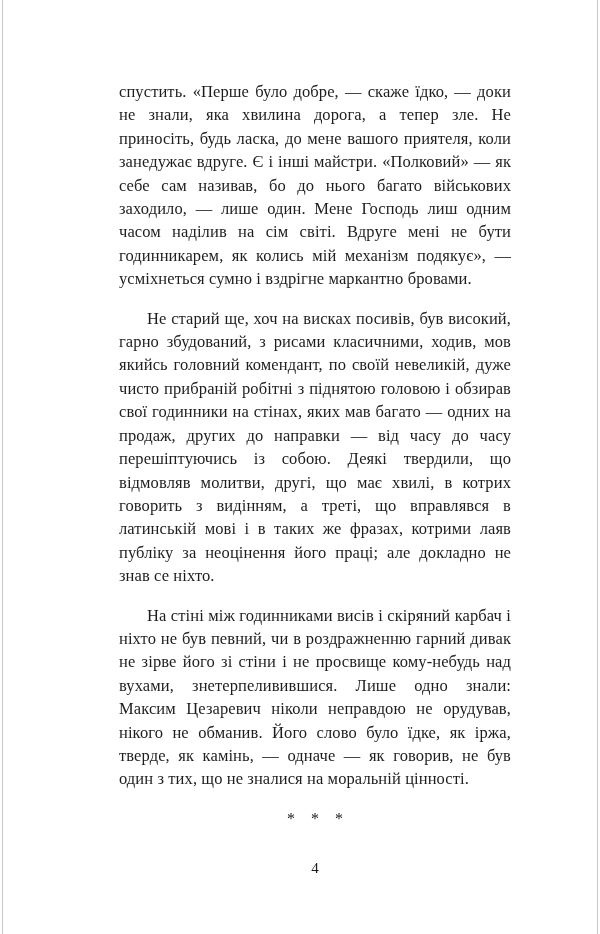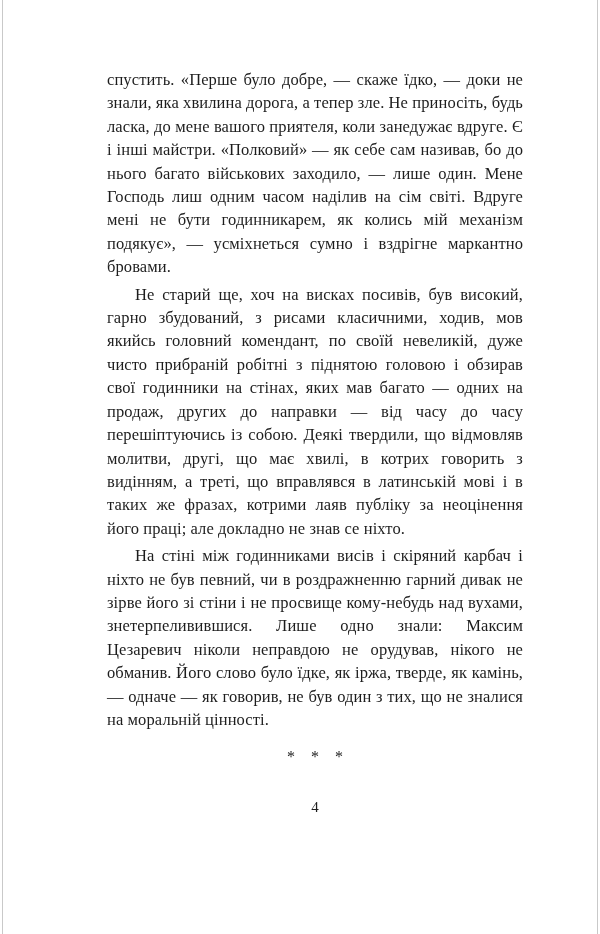--- a/index.html
+++ b/index.html
@@ -29,21 +29,21 @@
       position: absolute;
       left: 103px;
       top: 64px;
       width: 424px;
       font-size: 16.5px;
       line-height: 23.4px;
       text-align: justify;
       letter-spacing: 0.1px;
     }
     p.para {
-      margin: 4px;
+      margin: 16px;
       padding: 0;
       text-indent: 28px;
       font-family: Liberation Serif, serif;
     }
     p.para.no-indent {
       text-indent: 0;
     }
     .separator {
       margin: 14px 0 17px 0;
       text-align: center;

